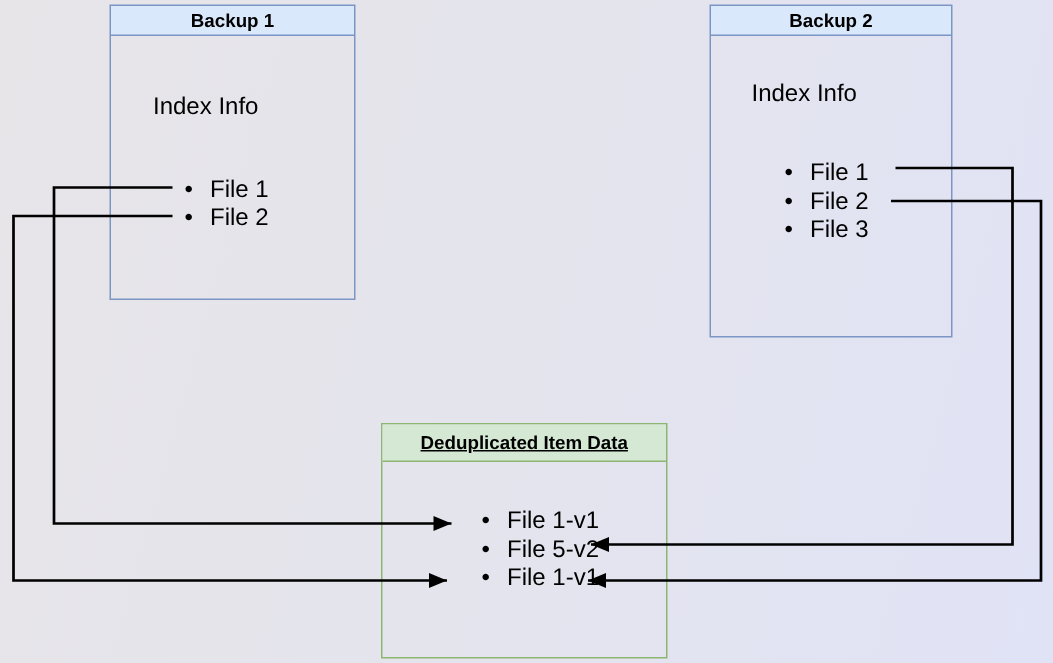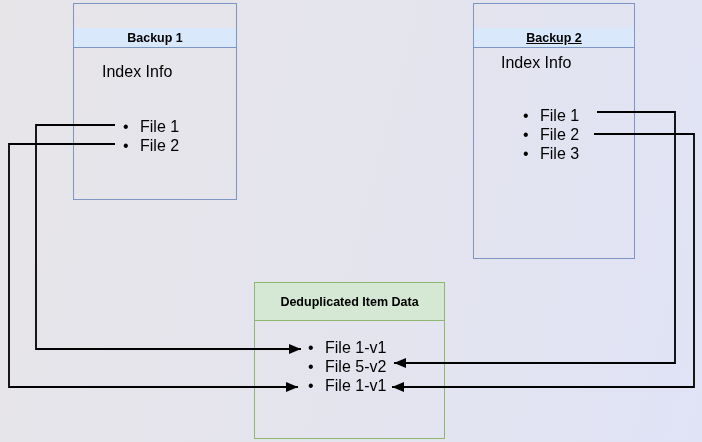--- a/index.html
+++ b/index.html
@@ -21,22 +21,22 @@
   }
   .box.blue  { border: 1.5px solid var(--blue_border, #7b96c4); }
   .box.green { border: 1.5px solid var(--green_border, #8db671); }
   .box-title {
     box-sizing: border-box;
     width: 100%;
     display: flex; align-items: center; justify-content: center;
     font-weight: bold; font-size: 12.5px;
     letter-spacing: 0;
   }
-  .box.blue  .box-title { height: 20px; background: var(--blue_fill, #dae8fc);  border-bottom: 1.5px solid var(--blue_border, #7b96c4); margin-top: 24px; }
-  .box.green .box-title { height: 38px; background: var(--green_fill, #d5e8d4); border-bottom: 1.5px solid var(--green_border, #8db671); }
+  .box.blue  .box-title { height: 20px; background: var(--blue_fill, #dae8fc);  border-bottom: 1.5px solid var(--blue_border, #7b96c4); }
+  .box.green .box-title { height: 25px; background: var(--green_fill, #d5e8d4); border-bottom: 1.5px solid var(--green_border, #8db671); text-decoration: underline; }
   .subtitle {
     position: absolute;
     font-size: 16px; line-height: 20px;
     white-space: nowrap;
   }
   ul.file-list {
     position: absolute;
     margin: 0; padding: 0;
     list-style: none;
   }
@@ -73,33 +73,33 @@
 
   <div class="box blue" style="left:73px; top:3px; width:164px; height:197px;">
     <div class="box-title">Backup 1</div>
     <div class="subtitle" style="left:28px; top:58px;">Index Info</div>
     <ul class="file-list" style="left:48px; top:113px;">
       <li>File 1</li>
       <li>File 2</li>
     </ul>
   </div>
 
-  <div class="box blue" style="left:473px; top:3px; width:162px; height:256px;text-decoration:underline;">
+  <div class="box blue" style="left:473px; top:3px; width:162px; height:222px;">
     <div class="box-title">Backup 2</div>
     <div class="subtitle" style="left:27px; top:49px;">Index Info</div>
     <ul class="file-list" style="left:48px; top:102px;">
       <li>File 1</li>
       <li>File 2</li>
       <li>File 3</li>
     </ul>
   </div>
 
   <div class="box green" style="left:254px; top:282px; width:191px; height:157px;">
     <div class="box-title">Deduplicated Item Data</div>
-    <ul class="file-list" style="left:52px; top:55px;">
+    <ul class="file-list" style="left:65px; top:55px;">
       <li>File 1-v1</li>
       <li>File 5-v2</li>
       <li>File 1-v1</li>
     </ul>
   </div>
 
   <svg class="connectors" viewBox="0 0 702 442" xmlns="http://www.w3.org/2000/svg">
     <defs>
       <marker id="arrowhead" markerUnits="userSpaceOnUse" markerWidth="14" markerHeight="12" refX="13" refY="6" orient="auto">
         <path d="M1,1 L13,6 L1,11 Z"></path>

